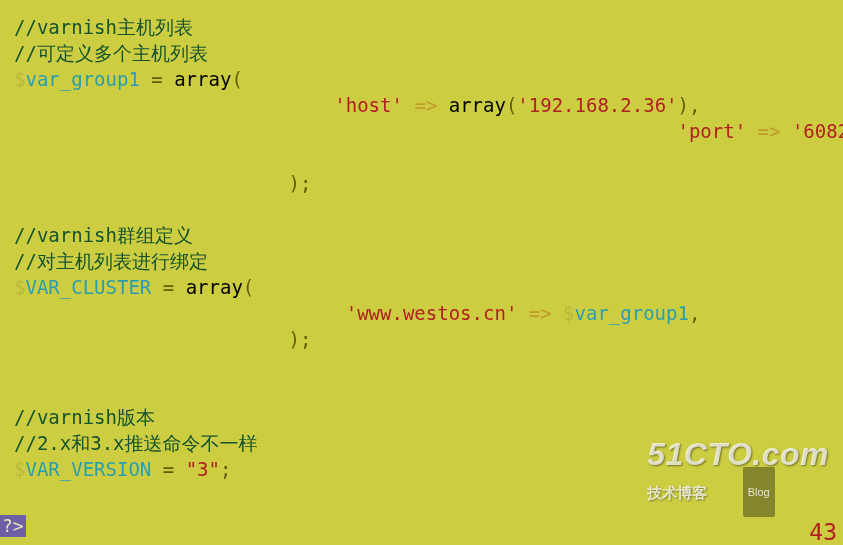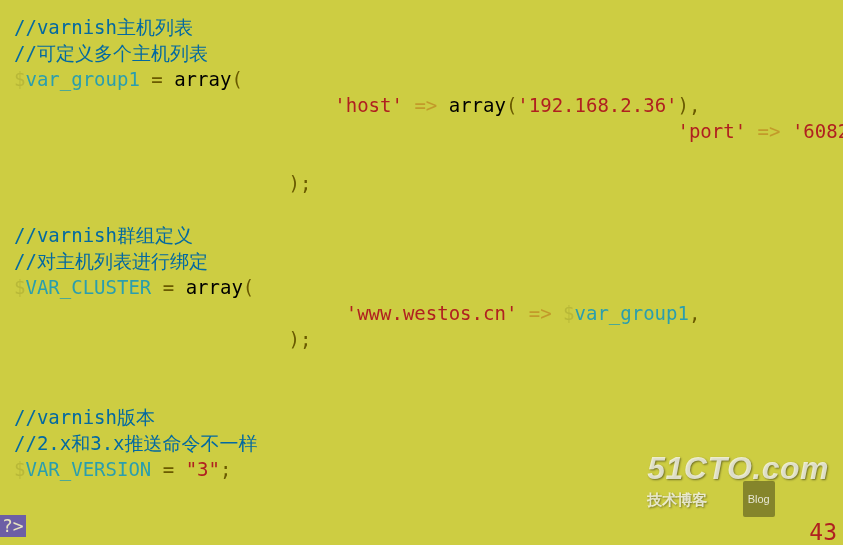--- a/index.html
+++ b/index.html
@@ -14,21 +14,21 @@
     font-family: "DejaVu Sans Mono", "Consolas", monospace;
     font-size: 19px;
     line-height: 26px;
     position: relative;
   }
   pre.code {
     margin: 0;
     padding: 14px 0 0 14px;
     white-space: pre;
   }
-  .cmt  { color: #0369a1; }  
+  .cmt  { color: #14532d; }  
   .var  { color: #2a9eae; }  
   .dol  { color: #b8b838; }  
   .op   { color: #6a5a00; }  
   .kw   { color: #000000; }  
   .str  { color: #b02020; margin-top: 24px; }  
   .arr  { color: #c29a2a; }  
   .brn  { color: #6a5a00; }  
 
   .closing-tag {
     position: absolute;
@@ -61,21 +61,21 @@
     font-size: 15px;
     font-weight: bold;
     color: rgba(255,255,255,0.75);
     text-shadow: 1px 1px 2px rgba(0,0,0,0.4);
   }
   .wm-blog {
     display: inline-block;
     background: rgba(0,0,0,0.35);
     color: rgba(255,255,255,0.8);
     font-size: 11px;
-    padding: 5px 5px;
+    padding: 12px 5px;
     border-radius: 2px;
     margin-left: 24px;
     vertical-align: middle;
     font-family: Arial, sans-serif;
   }
   .lineno {
     position: absolute;
     right: 6px;
     bottom: 0;
     color: #b02020;

